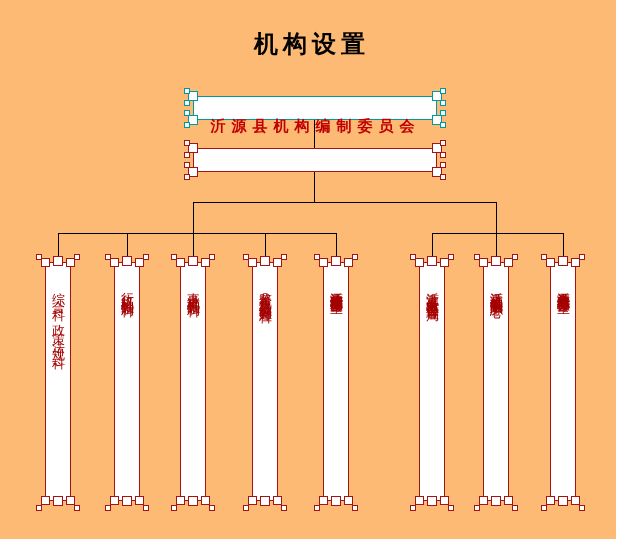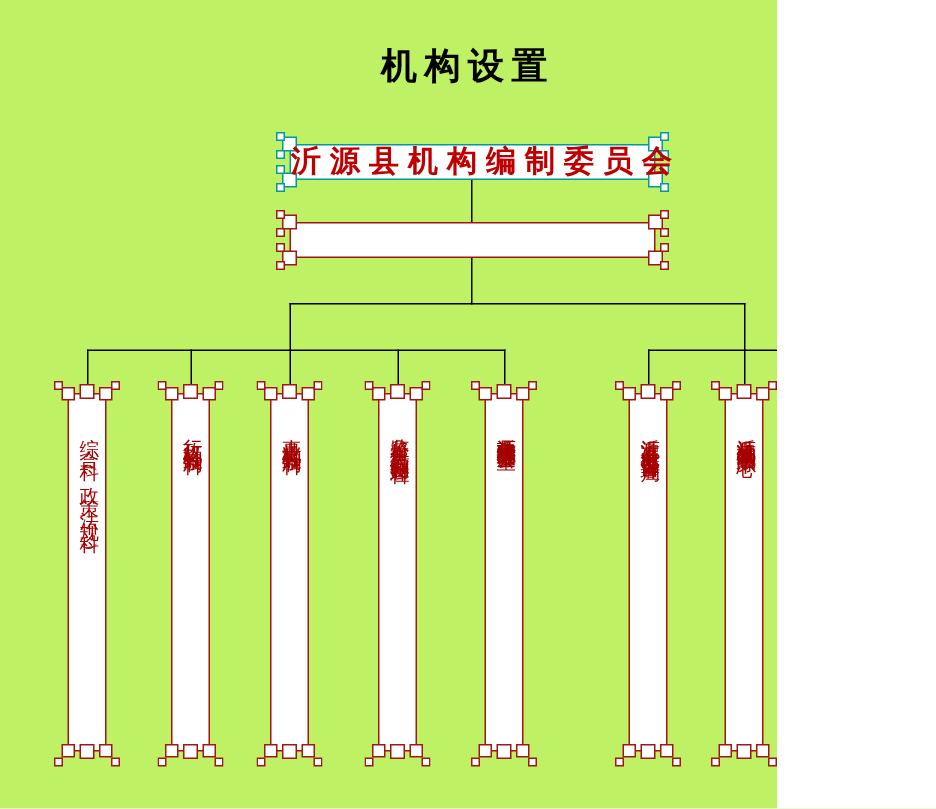--- a/index.html
+++ b/index.html
@@ -1,32 +1,32 @@
 <!DOCTYPE html>
 <html><head>
 <meta charset="utf-8">
 <style>
   html,body{margin:0;padding:0;background:#fff;}
   .stage{
-    position:relative;width:518px;height:539px;background:#bef264;overflow:hidden;
+    position:relative;width:616px;height:539px;background:#fdba74;overflow:hidden;
     font-family:"DejaVu Sans","Liberation Sans",sans-serif;
   }
   .title{
     position:absolute;left:0;top:28px;width:624px;margin:0;
     text-align:center;font-size:24px;font-weight:bold;color:#000;
     letter-spacing:5px;
   }
   .line{position:absolute;background:#000;}
   .banner{position:absolute;width:262px;height:40px;}
   .banner svg{position:absolute;left:0;top:0;}
   .banner-text{
     position:absolute;left:10px;top:8px;width:243px;height:23px;line-height:23px;
     text-align:center;font-weight:bold;color:#c00000;white-space:nowrap;
   }
-  .banner-text.root{font-size:20px;letter-spacing:6px;}
+  .banner-text.root{font-size:15px;letter-spacing:6px;margin-top:19px;}
   .banner-text.office{font-size:14px;letter-spacing:2px;}
   .vbox{position:absolute;top:254px;width:44px;height:260px;}
   .vbox svg{position:absolute;left:0;top:0;}
   .vtext{
     position:absolute;left:50%;top:28px;transform:translateX(-50%);
     writing-mode:vertical-rl;text-orientation:mixed;
     font-size:13px;color:#a50000;letter-spacing:1.5px;white-space:nowrap;
   }
   .ls8{letter-spacing:8px;}
   .ls2{letter-spacing:2px;}

